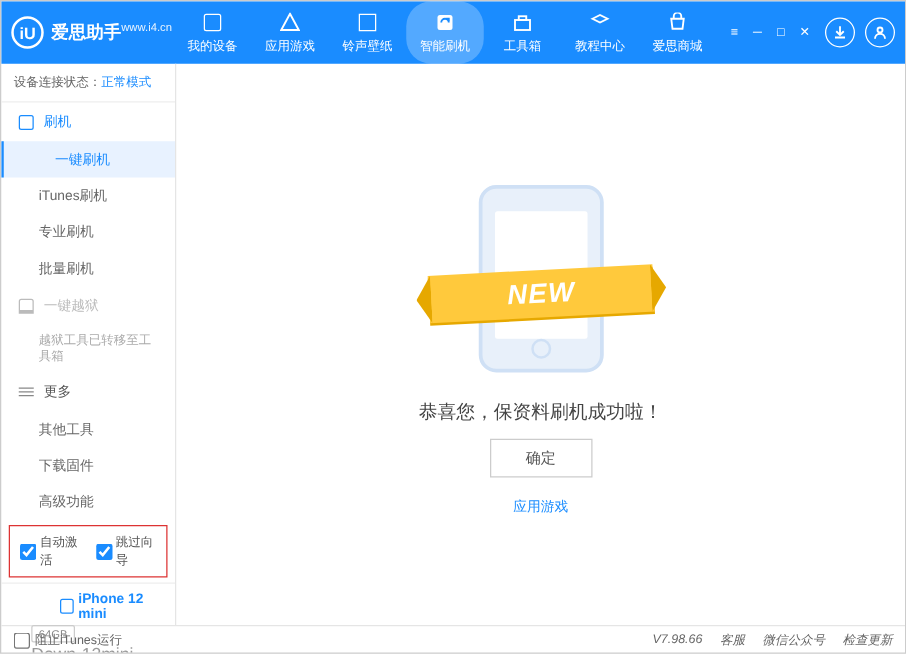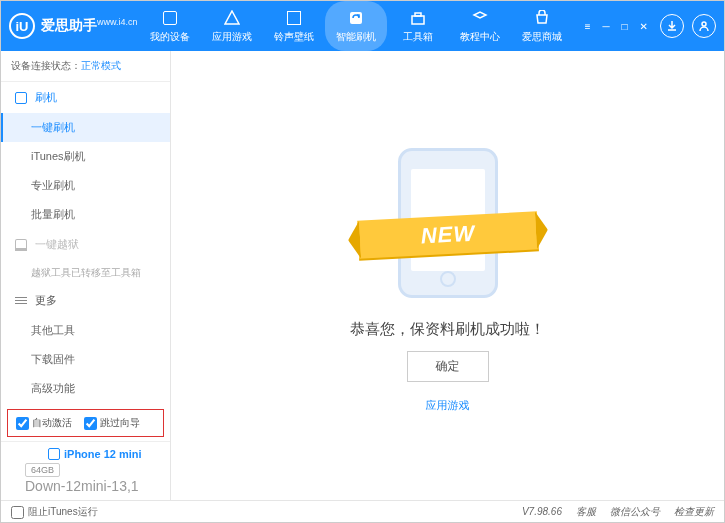--- a/index.html
+++ b/index.html
@@ -15,28 +15,28 @@
 .nav { display: flex; flex: 1; }
 .nav-item { width: 62px; display: flex; flex-direction: column; align-items: center; justify-content: center; gap: 3px; font-size: 10px; cursor: pointer; height: 50px; }
 .nav-item.active { background: rgba(255,255,255,0.25); border-radius: 20px; }
 .nav-icon { width: 18px; height: 18px; display: flex; align-items: center; justify-content: center; }
 
 .win-controls { display: flex; gap: 4px; align-items: center; margin-left: auto; }
 .wc-small { font-size: 10px; padding: 2px 4px; cursor: pointer; }
 .circ-btn { width: 24px; height: 24px; border: 1.5px solid #fff; border-radius: 50%; display: flex; align-items: center; justify-content: center; cursor: pointer; margin-left: 4px; }
 
 .body { display: flex; height: calc(100% - 50px - 22px); }
-.sidebar { width: 170px; border-right: 1px solid #e5e5e5; display: flex; flex-direction: column; font-size: 11px; }
+.sidebar { width: 140px; border-right: 1px solid #e5e5e5; display: flex; flex-direction: column; font-size: 11px; }
 .conn-status { padding: 8px 10px; border-bottom: 1px solid #eee; color: #666; font-size: 10px; }
 .conn-status .val { color: #1a8cff; }
 
 .sb-section { padding: 8px 14px; display: flex; align-items: center; gap: 8px; color: #555; cursor: pointer; }
 .sb-section.head { font-weight: normal; }
 .sb-item { padding: 7px 14px 7px 30px; color: #666; cursor: pointer; font-size: 11px; }
-.sb-item.active { background: #e8f2ff; color: #1a8cff; border-left: 2px solid #1a8cff; padding-left: 28px; }
+.sb-item.active { background: #e8f2ff; color: #1a8cff; border-left: 2px solid #1a8cff; padding-left: 41px; }
 .sb-note { padding: 6px 14px 6px 30px; color: #aaa; font-size: 10px; line-height: 1.3; }
 .sb-disabled { color: #bbb; }
 
 .sb-bottom { margin-top: auto; }
 .checks { border: 1.5px solid #d33; padding: 6px 8px; margin: 4px 6px; display: flex; gap: 12px; font-size: 10px; color: #555; }
 .checks label { display: flex; align-items: center; gap: 3px; cursor: pointer; }
 .checks input { accent-color: #1a8cff; }
 
 .device { padding: 6px 10px; border-top: 1px solid #eee; }
 .dev-name { color: #1a8cff; font-size: 11px; font-weight: bold; display: flex; align-items: center; gap: 4px; padding-left: 37px; }

